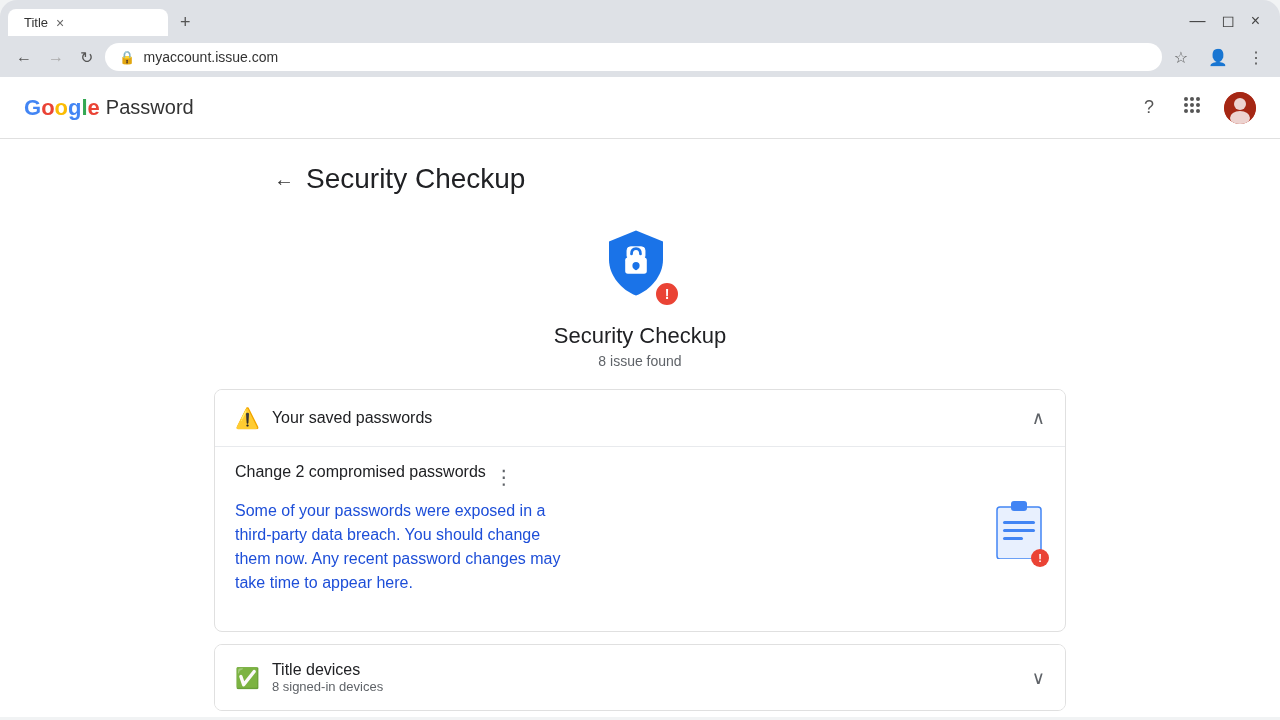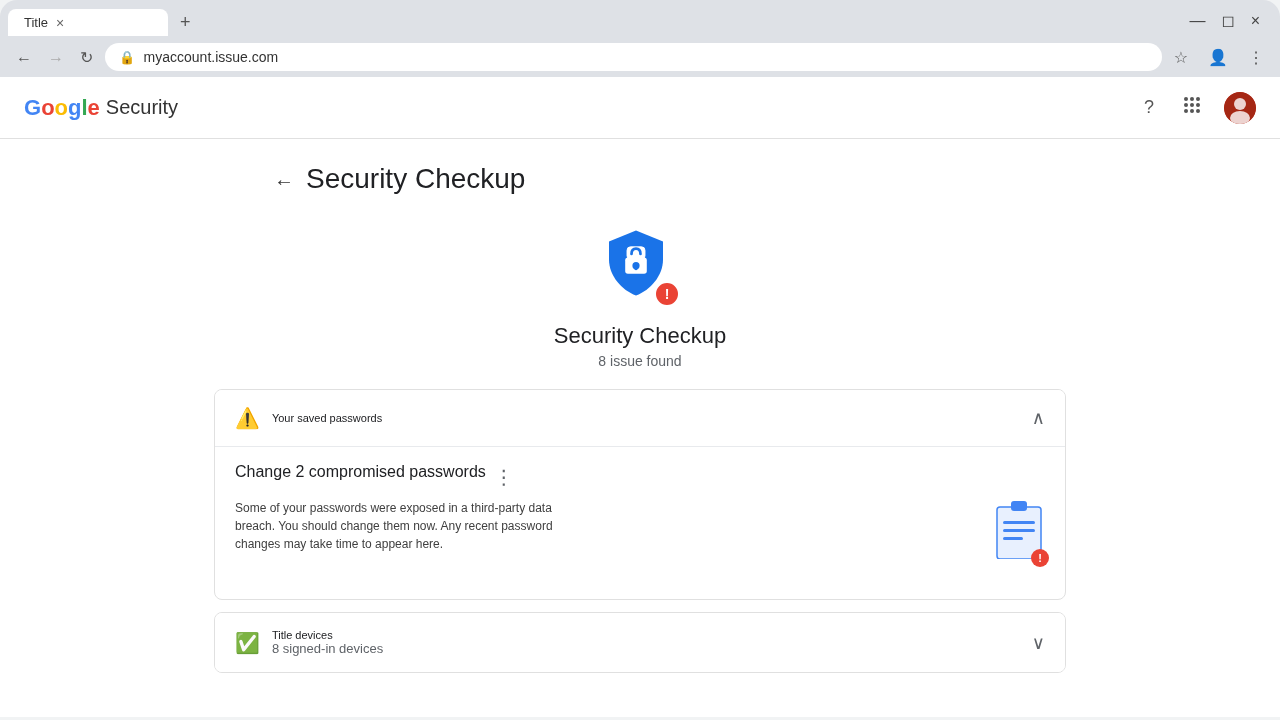--- a/index.html
+++ b/index.html
@@ -55,33 +55,33 @@
     .security-title { font-size: 22px; color: #202124; font-weight: 500; margin-bottom: 4px; }
     .issue-count { font-size: 14px; color: #5f6368; }
 
     
     .section-card { border: 1px solid #e0e0e0; border-radius: 8px; margin-bottom: 12px; overflow: hidden; }
 
     .section-header { display: flex; align-items: center; justify-content: space-between; padding: 16px 20px; cursor: pointer; background: #fff; }
     .section-header-left { display: flex; align-items: center; gap: 12px; }
     .section-icon-error { color: #ea4335; font-size: 20px; }
     .section-icon-success { color: #34a853; font-size: 20px; }
-    .section-title { font-size: 11px; font-weight: 500; color: #202124; }
+    .section-title { font-size: 16px; font-weight: 500; color: #202124; }
     .section-subtitle { font-size: 13px; color: #5f6368; }
     .chevron { color: #5f6368; font-size: 18px; }
 
     
     .section-body { padding: 0 20px 20px 20px; border-top: 1px solid #e8eaed; }
 
     .issue-item { padding: 16px 0; }
     .issue-item-header { display: flex; align-items: flex-start; margin-bottom: 8px; }
     .issue-title { font-size: 16px; font-weight: 500; color: #202124; }
     .more-btn { background: none; border: none; font-size: 20px; color: #5f6368; cursor: pointer; padding: 2px 8px; }
     .issue-content { display: flex; align-items: flex-start; justify-content: space-between; gap: 16px; }
-    .issue-description { font-size: 12px; color: #404040; line-height: 1.5; max-width: 340px; }
+    .issue-description { font-size: 16px; color: #1d4ed8; line-height: 1.5; max-width: 340px; }
     .action-row { display: flex; justify-content: flex-end; margin-top: 16px; }
     .action-btn { background: #1a73e8; color: #fff; border: none; border-radius: 4px; padding: 10px 20px; font-size: 14px; font-weight: 500; cursor: pointer; }
 
     .collapsed-section-header { display: flex; align-items: center; justify-content: space-between; padding: 16px 20px; cursor: pointer; background: #fff; }
     .collapsed-left { display: flex; align-items: center; gap: 12px; }
     .collapsed-info { display: flex; flex-direction: column; }
 
     
     .clipboard-wrapper { position: relative; }
     .clipboard-badge { position: absolute; bottom: -4px; right: -4px; background: #ea4335; border-radius: 50%; width: 18px; height: 18px; display: flex; align-items: center; justify-content: center; color: white; font-size: 11px; font-weight: 700; }
@@ -121,21 +121,21 @@
 <div class="page-content">
 
   <div class="site-header">
     <div class="google-logo">
       <span class="logo-g">G</span>
       <span class="logo-o1">o</span>
       <span class="logo-o2">o</span>
       <span class="logo-g2">g</span>
       <span class="logo-l">l</span>
       <span class="logo-e">e</span>
-      <span class="account-text">Security</span>
+      <span class="account-text">Password</span>
     </div>
     <div class="header-right">
       <button class="header-icon-btn">?</button>
       <button class="header-icon-btn">
         <svg width="20" height="20" viewBox="0 0 20 20" fill="none">
           <circle cx="4" cy="4" r="2" fill="#555"></circle>
           <circle cx="10" cy="4" r="2" fill="#555"></circle>
           <circle cx="16" cy="4" r="2" fill="#555"></circle>
           <circle cx="4" cy="10" r="2" fill="#555"></circle>
           <circle cx="10" cy="10" r="2" fill="#555"></circle>

